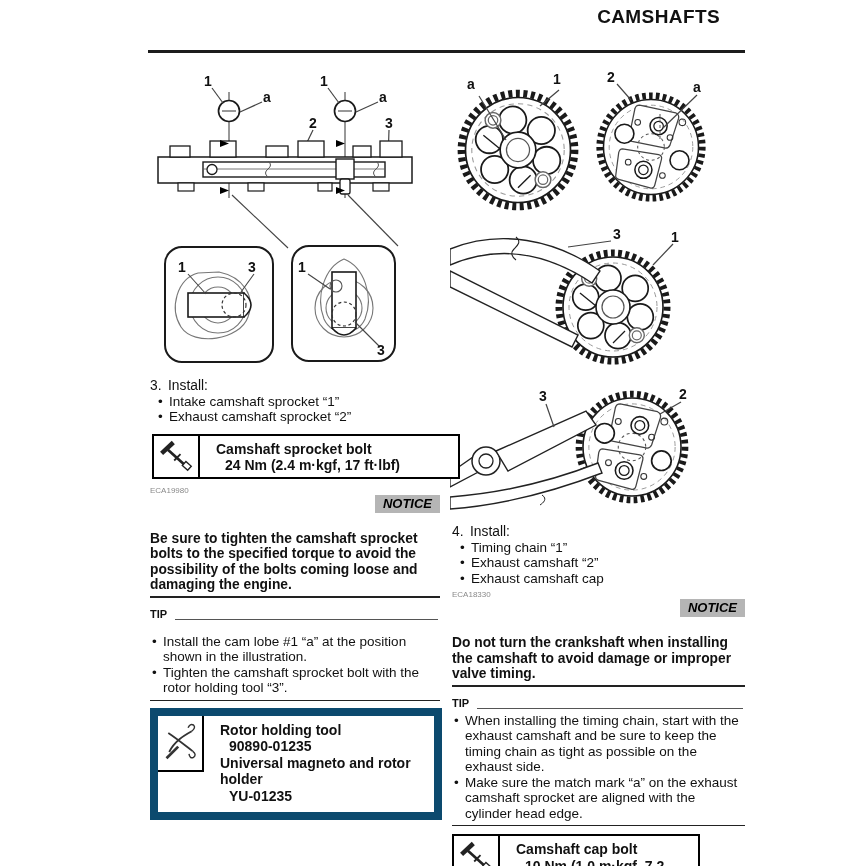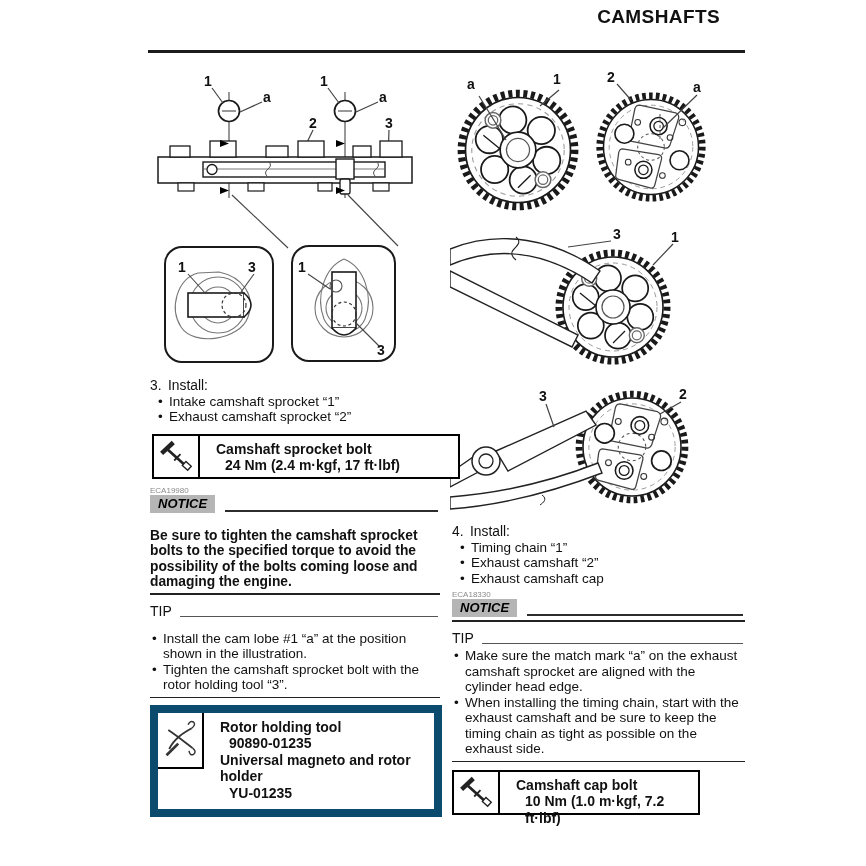--- a/index.html
+++ b/index.html
@@ -27,27 +27,27 @@
   .spec-text { flex:1; padding:5px 4px 5px 16px; font-weight:bold; font-size:14px; line-height:16.5px; }
   .spec-text .val { padding-left:9px; }
 
   .tool-box { display:flex; border:8px solid #0c4a6e; background:#fff; }
   .tool-left { width:46px; flex:none; display:flex; flex-direction:column; }
   .tool-icon-cell { height:56px; border-right:2px solid #000; border-bottom:2px solid #000; display:flex; align-items:center; justify-content:center; }
   .tool-text { flex:1; padding:6px 6px 8px 16px; font-weight:bold; font-size:14px; line-height:16.5px; }
   .tool-text .ind { padding-left:9px; }
 
   .ecode { font-size:8px; color:#8a8a8a; line-height:9px; }
-  .notice-row { display:flex; align-items:flex-end; }
+  .notice-row { display:flex; align-items:flex-end;flex-direction:column; }
   .notice-badge { background:#b5b5b5; color:#000; font-weight:bold; font-style:italic; font-size:13px; padding:1px 8px 2px; line-height:15px; }
   .notice-row .nrule { flex:1; border-bottom:2px solid #2c2c2c; margin:0 2px 1px 10px; }
   .notice-text { font-weight:bold; font-size:13.8px; line-height:15.6px; margin-top:15px; }
   .sec-rule { border-bottom:2px solid #222; }
   .tip-row { display:flex; align-items:flex-end; }
-  .tip-label { font-weight:normal; font-size:14px; line-height:15px; }
+  .tip-label { font-weight:bold; font-size:11px; line-height:15px; }
   .tip-row .trule { flex:1; border-bottom:1.5px solid #555; margin:0 2px 2px 8px; }
 </style>
 </head>
 <body>
 
 <div id="page">
 
   <div class="hdr-title">CAMSHAFTS</div>
   <div class="hdr-rule"></div>
 
@@ -287,29 +287,30 @@
       <li>Timing chain “1”</li>
       <li>Exhaust camshaft “2”</li>
       <li>Exhaust camshaft cap</li>
     </ul>
 
     <div class="ecode" style="margin-top:4px;">ECA18330</div>
     <div class="notice-row">
       <span class="notice-badge">NOTICE</span>
       <span class="nrule"></span>
     </div>
+    <div class="notice-text">Do not turn the crankshaft when installing the camshaft to avoid damage or improper valve timing.</div>
     <div class="sec-rule" style="margin-top:3px;"></div>
 
     <div class="tip-row" style="margin-top:9px;">
       <span class="tip-label">TIP</span>
       <span class="trule"></span>
     </div>
     <ul class="blist" style="margin-left:2px; margin-top:2px;">
+      <li>When installing the timing chain, start with the exhaust camshaft and be sure to keep the timing chain as tight as possible on the exhaust side.</li>
       <li>Make sure the match mark “a” on the exhaust camshaft sprocket are aligned with the cylinder head edge.</li>
-      <li>When installing the timing chain, start with the exhaust camshaft and be sure to keep the timing chain as tight as possible on the exhaust side.</li>
     </ul>
     <div class="sec-rule" style="margin-top:4px; border-bottom-width:1.5px;"></div>
 
     <div class="spec-box" style="width:248px; margin-top:8px; height:45px;">
       <div class="spec-icon">
         <svg width="36" height="36" viewBox="0 0 40 40">
           <line x1="11" y1="13" x2="31" y2="31" stroke="#222" stroke-width="3"></line>
           <line x1="4" y1="17" x2="17" y2="5" stroke="#222" stroke-width="5"></line>
           <line x1="18" y1="25" x2="25" y2="18" stroke="#222" stroke-width="2"></line>
           <rect x="28" y="28" width="8" height="6" transform="rotate(42 32 31)" fill="#fff" stroke="#222" stroke-width="1.5"></rect>

